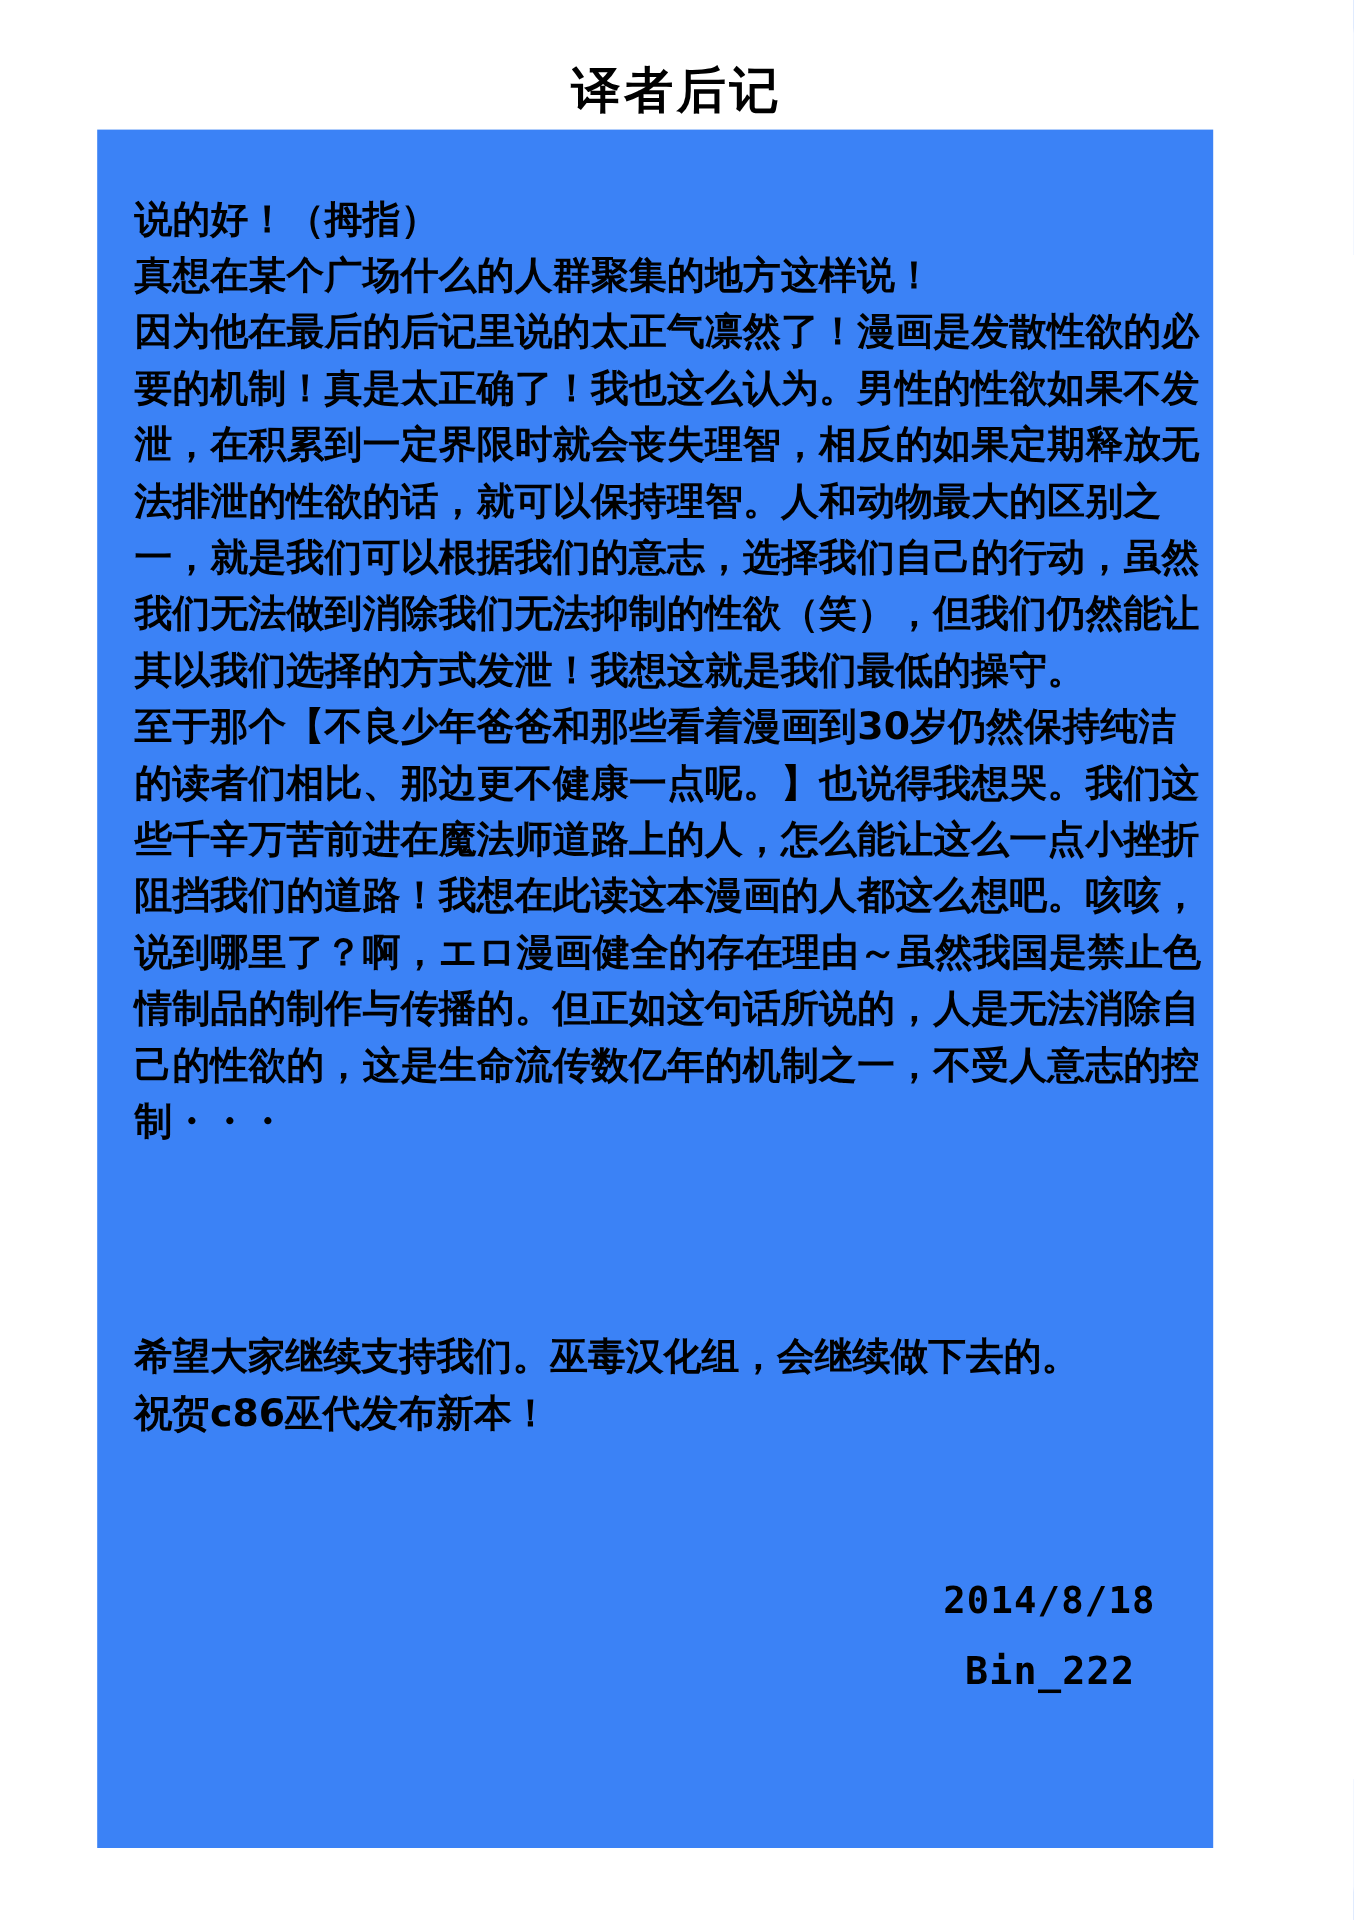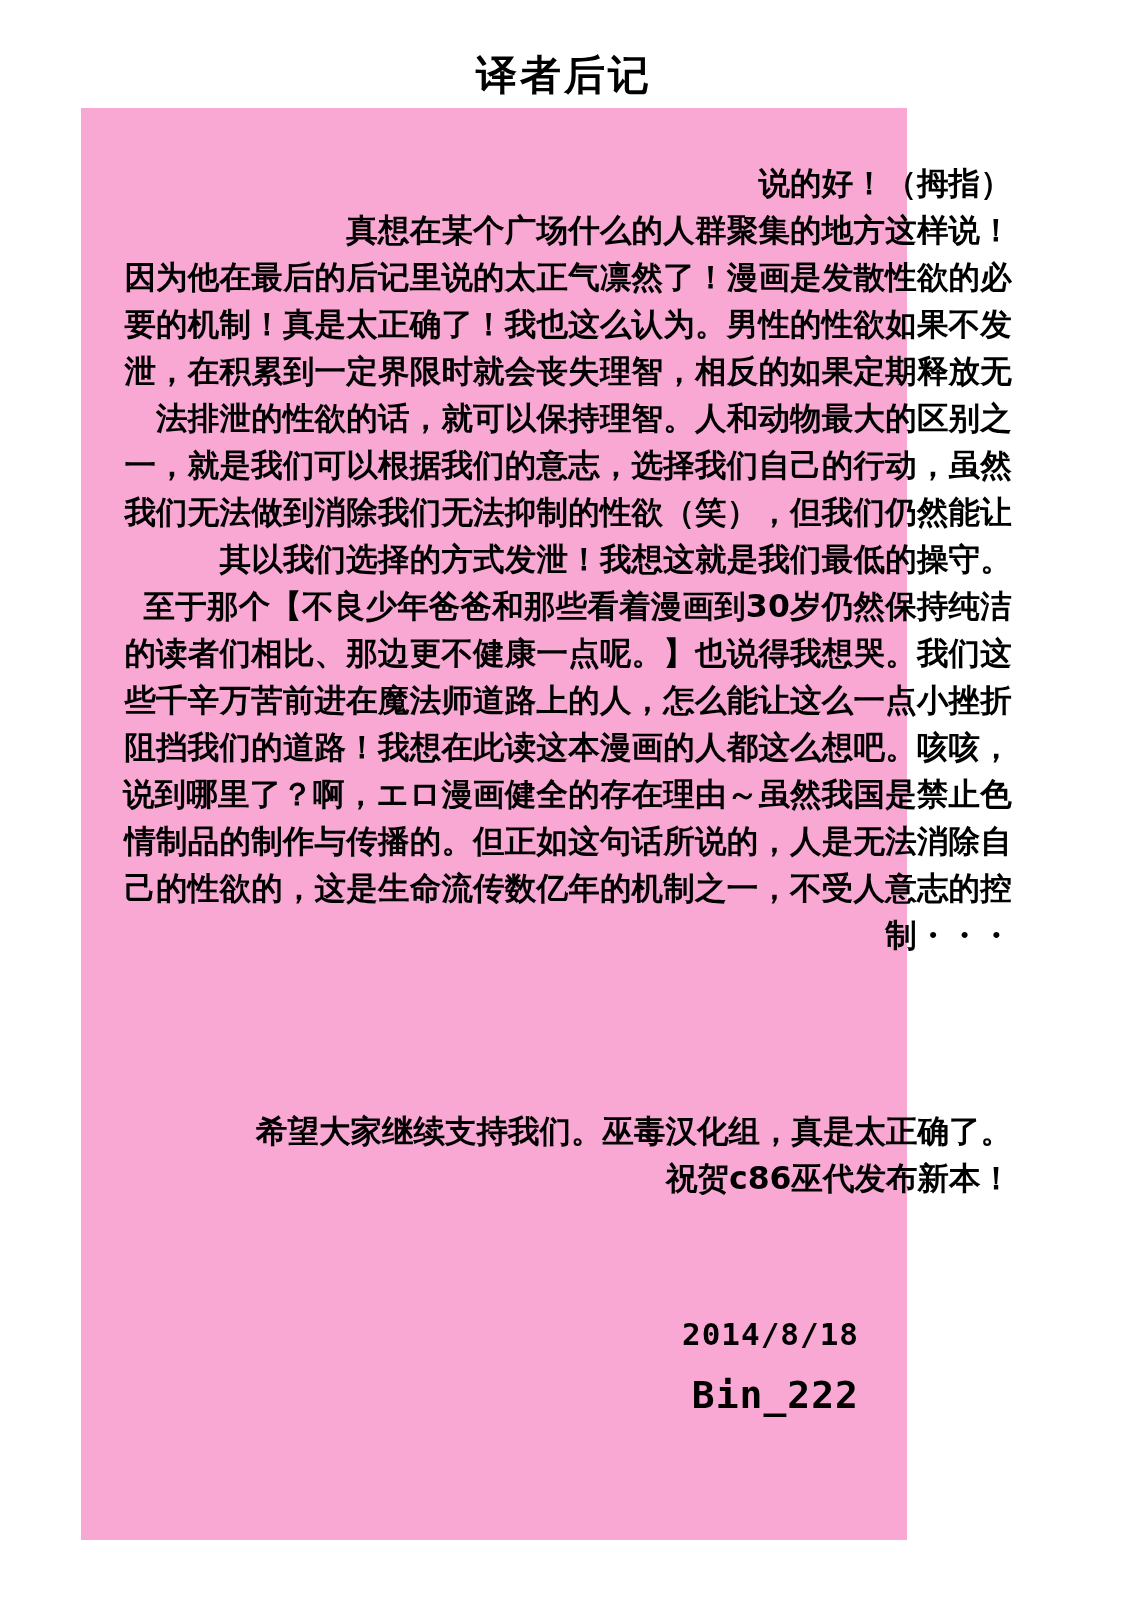--- a/index.html
+++ b/index.html
@@ -29,25 +29,24 @@
     font-family: "DejaVu Sans", sans-serif;
     font-weight: 700;
     font-size: 41px;
     letter-spacing: 3px;
     color: #000000;
   }
   .note-panel {
     position: absolute;
     left: 81px;
     top: 108px;
-    width: 826px;
+    width: 930px;
     height: 1432px;
-    background: #f9a8d4;
+    background: #3b82f6;
     box-sizing: border-box;
-    text-align: right;
   }
   .note-body {
     position: absolute;
     left: 31px;
     top: 52px;
     width: 900px;
     color: #000000;
     font-family: "DejaVu Sans", sans-serif;
     font-weight: 700;
     font-size: 31.5px;
@@ -74,44 +73,44 @@
     right: 48px;
     top: 1208px;
     font-family: "DejaVu Sans Mono", monospace;
     font-weight: 700;
     font-size: 31px;
     letter-spacing: 1px;
     color: #000000;
   }
   .sign-name {
     position: absolute;
-    right: 48px;
+    right: 65px;
     top: 1265px;
     font-family: "DejaVu Sans Mono", monospace;
     font-weight: 700;
-    font-size: 38px;
+    font-size: 32px;
     letter-spacing: 1px;
     color: #000000;
   }
 </style>
 </head>
 <body>
 
 <div class="page">
 
   <div class="page-title">译者后记</div>
 
   <div class="note-panel">
 
     <div class="note-body">说的好！（拇指）
 真想在某个广场什么的人群聚集的地方这样说！
 因为他在最后的后记里说的太正气凛然了！漫画是发散性欲的必要的机制！真是太正确了！我也这么认为。男性的性欲如果不发泄，在积累到一定界限时就会丧失理智，相反的如果定期释放无法排泄的性欲的话，就可以保持理智。人和动物最大的区别之一，就是我们可以根据我们的意志，选择我们自己的行动，虽然我们无法做到消除我们无法抑制的性欲（笑），但我们仍然能让其以我们选择的方式发泄！我想这就是我们最低的操守。
 至于那个【不良少年爸爸和那些看着漫画到30岁仍然保持纯洁的读者们相比、那边更不健康一点呢。】也说得我想哭。我们这些千辛万苦前进在魔法师道路上的人，怎么能让这么一点小挫折阻挡我们的道路！我想在此读这本漫画的人都这么想吧。咳咳，说到哪里了？啊，エロ漫画健全的存在理由～虽然我国是禁止色情制品的制作与传播的。但正如这句话所说的，人是无法消除自己的性欲的，这是生命流传数亿年的机制之一，不受人意志的控制・・・</div>
 
-    <div class="note-closing">希望大家继续支持我们。巫毒汉化组，真是太正确了。
+    <div class="note-closing">希望大家继续支持我们。巫毒汉化组，会继续做下去的。
 祝贺c86巫代发布新本！</div>
 
     <div class="sign-date">2014/8/18</div>
 
     <div class="sign-name">Bin_222</div>
 
   </div>
 </div>
 
 </body></html>

